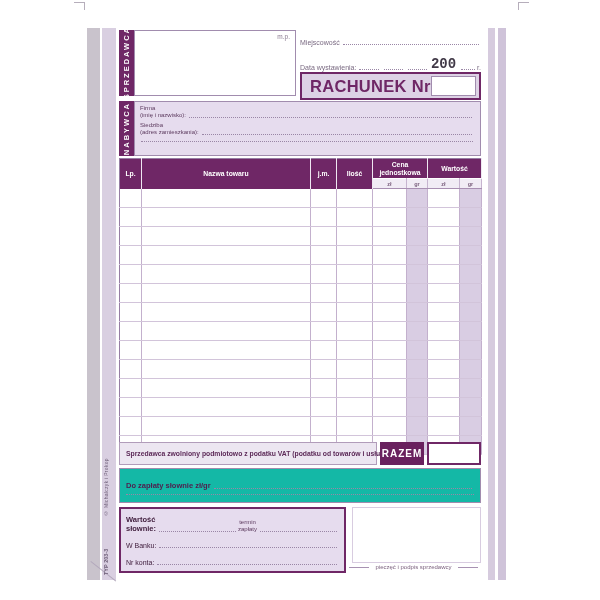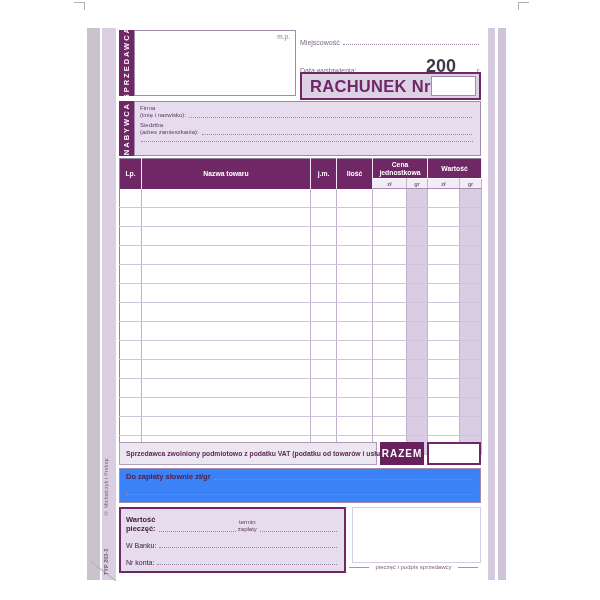--- a/index.html
+++ b/index.html
@@ -31,21 +31,21 @@
   .vbar span{writing-mode:vertical-rl;transform:rotate(180deg);font-size:7.5px;font-weight:bold;letter-spacing:2px;}
 
   .seller-box{left:15px;top:2px;width:162px;height:66px;background:#fff;border:1px solid #a18cae;}
   .mp{position:absolute;top:2px;right:5px;font-size:6.5px;color:#8a7a90;}
 
   .issue{left:181px;top:5px;width:181px;height:39px;}
   .frow{display:flex;align-items:flex-end;}
   .flabel{font-size:7px;color:#7a6a82;white-space:nowrap;}
   .dots{flex:1;border-bottom:1px dotted #9a86a6;height:1px;margin:0 2px 1px 3px;}
   .dots.fix14{flex:0 0 14px;}
-  .year{font-size:18px;color:#413947;font-weight:bold;margin:0 2px;line-height:.9;}
+  .year{font-size:14px;color:#413947;font-weight:bold;margin:0 2px;line-height:.9;font-family:Liberation Mono, monospace;}
 
   .title-box{left:181px;top:44px;width:181px;height:28px;background:#ddd2e5;border:2px solid #6f2766;display:flex;align-items:center;}
   .title-text{flex:1;margin-left:8px;font-size:16.5px;font-weight:bold;color:#6f2766;letter-spacing:.3px;white-space:nowrap;}
   .num-box{width:52px;height:20px;background:#fff;border:1px solid #a18cae;margin-right:3px;box-sizing:border-box;}
 
   .buyer-box{left:15px;top:73px;width:347px;height:55px;background:#e6dcee;border:1px solid #a18cae;padding:3px 6px 0 5px;}
   .blabel{font-size:6px;line-height:1.15;color:#5c3a5e;white-space:nowrap;}
   .buyer-box .frow{margin-bottom:3px;}
   .bline{border-bottom:1px dotted #9a86a6;height:1px;margin:4px 1px 0 1px;}
 
@@ -55,21 +55,21 @@
   .h1 th.span2{vertical-align:middle;}
   .h2 th{background:#f1ecf5;color:#7a5f7d;font-size:5.5px;font-weight:normal;height:9px;border-right:1px solid #c6b4cf;border-top:1px solid #fff;border-bottom:1px solid #a88fb2;text-align:center;}
   table.items td{height:18px;padding:0;border-right:1px solid #c3b0cd;border-bottom:1px solid #d2c4da;background:#fff;}
   table.items td.lav{background:#d9cde3;}
 
   .vat-note{left:0;top:414px;width:258px;height:23px;background:#ece6f1;border:1px solid #b19cba;display:flex;align-items:center;}
   .vat-note span{font-size:6.8px;font-weight:bold;color:#5c2a58;padding-left:6px;white-space:nowrap;}
   .razem{left:261px;top:414px;width:44px;height:23px;background:#69215e;color:#fff;display:flex;align-items:center;justify-content:center;font-size:10px;font-weight:bold;letter-spacing:1px;}
   .total-box{left:308px;top:414px;width:54px;height:23px;background:#fff;border:2px solid #6f2766;}
 
-  .words-box{left:0;top:440px;width:362px;height:35px;background:#3b82f6;border:1px solid #a18cae;padding:3px 6px 0 6px;}
+  .words-box{left:0;top:440px;width:362px;height:35px;background:#14b8a6;border:1px solid #a18cae;padding:12px 6px 0 6px;}
   .words-label{font-size:7.5px;font-weight:bold;color:#4f2150;white-space:nowrap;}
   .words-line2{position:absolute;left:6px;right:6px;bottom:7px;border-bottom:1px dotted #9a86a6;}
 
   .method-box{left:0;top:479px;width:227px;height:66px;background:#e6dcee;border:2px solid #6f2766;padding:6px 5px 0 5px;}
   .mlabel{font-size:7.5px;font-weight:bold;color:#42203f;line-height:1.2;white-space:nowrap;}
   .tlabel{font-size:6px;color:#5c3a5e;line-height:1.15;text-align:center;white-space:nowrap;}
   .method-box .row2{margin-top:9px;}
   .method-box .row3{margin-top:10px;}
   .slabel{font-size:7px;color:#42203f;white-space:nowrap;}
 
@@ -325,21 +325,21 @@
       <div class="frow">
         <span class="words-label">Do zapłaty słownie zł/gr</span>
         <span class="dots"></span>
       </div>
       <div class="words-line2"></div>
     </div>
 
     <div class="abs method-box">
       <div class="frow">
         <span class="mlabel">
-          <span>Wartość</span><br><span>pieczęć:</span>
+          <span>Wartość</span><br><span>słownie:</span>
         </span>
         <span class="dots"></span>
         <span class="tlabel">
           <span>termin</span><br><span>zapłaty</span>
         </span>
         <span class="dots"></span>
       </div>
       <div class="frow row2">
         <span class="slabel">W Banku:</span>
         <span class="dots"></span>

